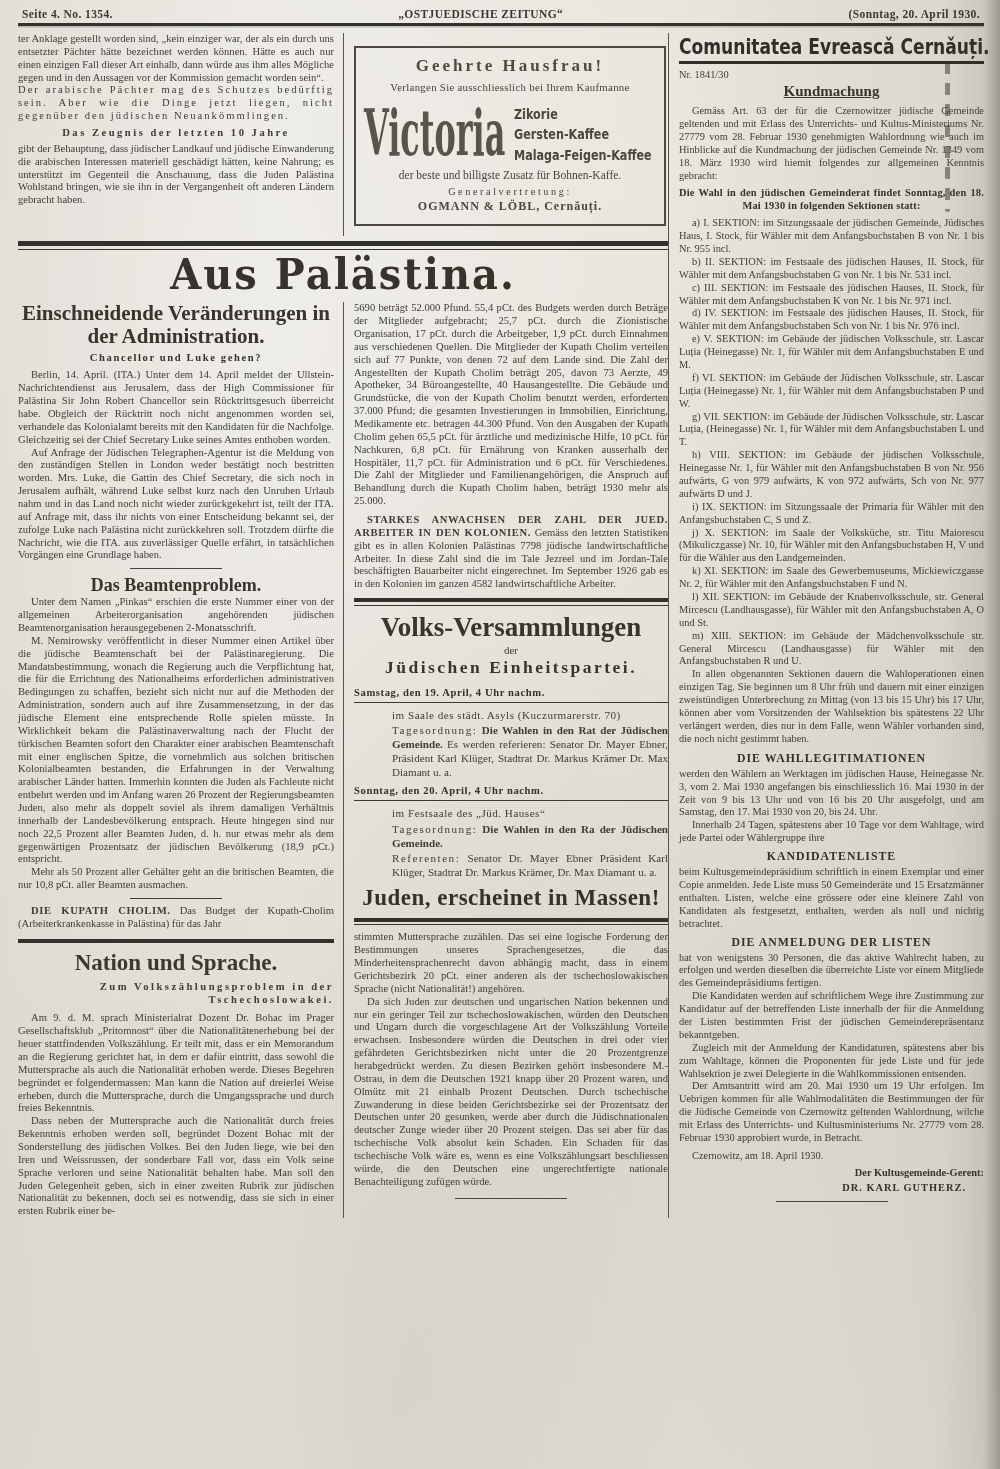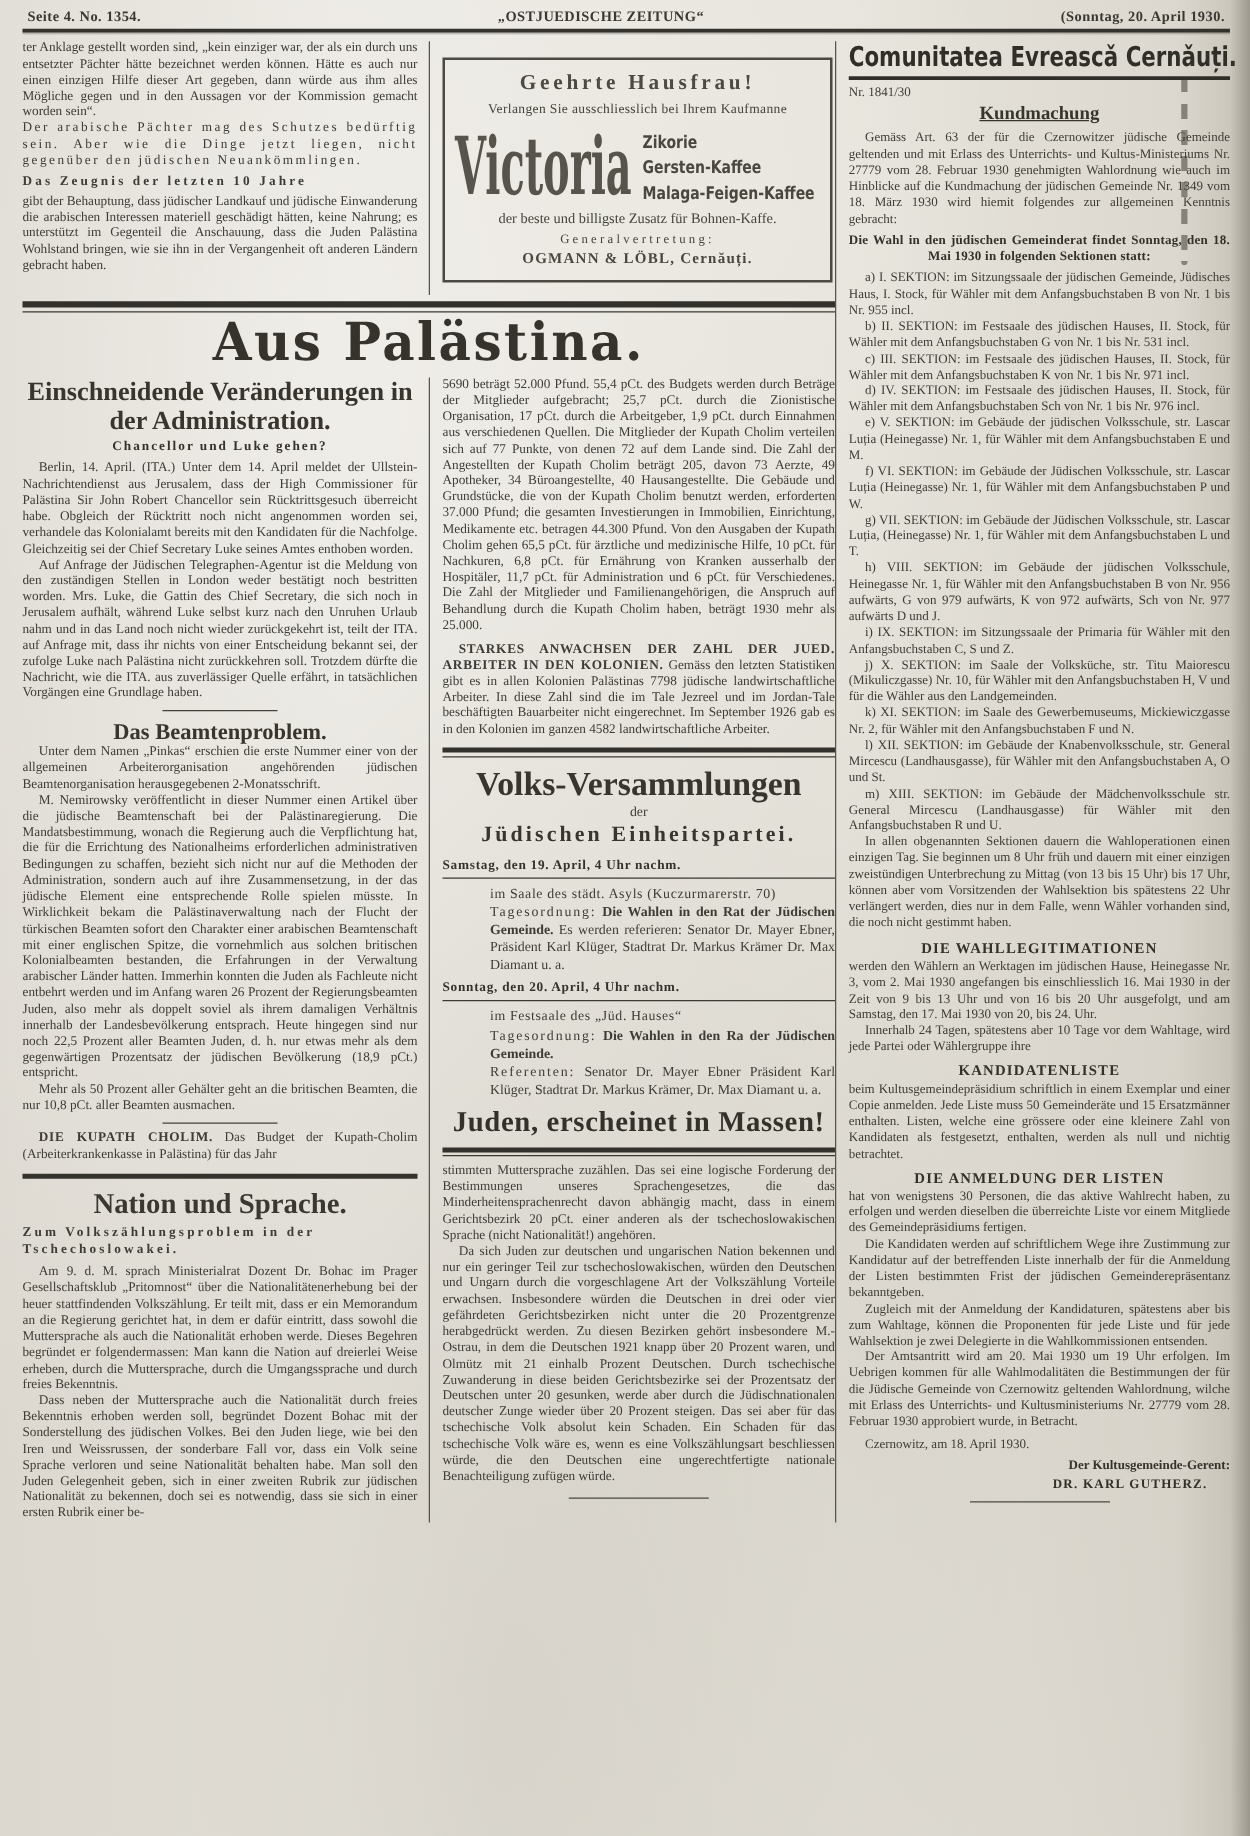--- a/index.html
+++ b/index.html
@@ -24,36 +24,36 @@
   .lt-row{display:flex;}
   .c1{flex:0 0 325px;padding-right:9px;box-sizing:border-box;}
   .c2{flex:1;border-left:1px solid #56544c;padding-left:10px;min-width:0;}
   .col3{border-left:1px solid #56544c;padding-left:10px;min-width:0;}
   p{margin:0;}
   .c1 p,.c2 p{font-size:10.6px;line-height:1.215;}
   .col3 p{font-size:10.4px;line-height:1.24;}
   .just{text-align:justify;}
   .ind{text-indent:13px;}
   .sperr{letter-spacing:2px;}
-  .mini-head{font-weight:bold;letter-spacing:2.5px;margin:4px 0 3px;font-size:10.8px;}
+  .mini-head{text-align:center;font-weight:bold;letter-spacing:2.5px;margin:4px 0 3px;font-size:10.8px;}
   .short-rule{width:92px;border-top:1.7px solid #44423b;margin:6px auto;}
   .lead{font-weight:bold;letter-spacing:.6px;}
   
   .band{margin:5px 0 4px;}
   .band-bar1{height:4.5px;background:#33312b;margin-bottom:3px;}
   .band-bar2{height:1.8px;background:#3a382f;}
   .band-title{text-align:center;font-family:"DejaVu Serif",serif;font-weight:bold;
     font-size:40px;letter-spacing:2px;color:#35332c;line-height:1.2;transform:scaleY(1.05);}
   
   .admin-head{text-align:center;font-size:21px;line-height:1.1;font-weight:bold;margin:2px 0 4px;color:#37352e;}
   .admin-sub{text-align:center;font-weight:bold;font-size:13.5px;letter-spacing:1.6px;margin-bottom:4px;color:#34322b;}
   .beamten-head{text-align:center;font-weight:bold;font-size:18px;margin:2px 0 4px;color:#37352e;}
   .thick-bar{height:4px;background:#34322c;margin:8px 0 7px;}
   .nation-head{text-align:center;font-size:23px;font-weight:bold;margin:2px 0 5px;color:#3a3830;}
-  .nation-sub{text-align:left;font-weight:bold;font-size:11.3px;letter-spacing:2.5px;line-height:1.45;margin-bottom:6px;}
+  .nation-sub{text-align:right;font-weight:bold;font-size:11.3px;letter-spacing:2.5px;line-height:1.45;margin-bottom:6px;}
   
   .ad-box{border:2px solid #4b4942;padding:8px 8px 10px;margin:13px 2px 10px 0;text-align:center;color:#45433c;}
   .ad-l1{font-size:17px;font-weight:bold;letter-spacing:3px;margin-bottom:5px;color:#4d4a42;}
   .ad-l2{font-size:10.8px;letter-spacing:.3px;margin-bottom:2px;}
   .ad-brand-row{display:flex;align-items:flex-end;justify-content:center;gap:8px;height:70px;margin:2px 0 4px;}
   .ad-brand-wrap{width:150px;height:66px;position:relative;}
   .ad-brand{position:absolute;left:0;bottom:0;font-family:"DejaVu Serif",serif;font-weight:bold;
     font-size:58px;line-height:1;white-space:nowrap;transform:scale(.55,1.1);transform-origin:left bottom;color:#57544c;}
   .ad-products{width:142px;text-align:left;}
   .ad-products div{font-family:"DejaVu Sans",sans-serif;font-weight:bold;font-size:14px;line-height:1.45;
@@ -103,21 +103,21 @@
       <span>(Sonntag, 20. April 1930.</span>
     </div>
     <div class="top-rule"></div>
 
     <div class="grid">
 
       <div class="left-two">
 
         <div class="lt-row">
           <div class="c1">
-            <p class="just">ter Anklage gestellt worden sind, „kein einziger war, der als ein durch uns entsetzter Pächter hätte bezeichnet werden können. Hätte es auch nur einen einzigen Hilfe dieser Art gegeben, dann würde aus ihm alles Mögliche gegen und in den Aussagen vor der Kommission gemacht worden sein“.</p>
+            <p class="just">ter Anklage gestellt worden sind, „kein einziger war, der als ein durch uns entsetzter Pächter hätte bezeichnet werden können. Hätte es auch nur einen einzigen Fall dieser Art einhalb, dann würde aus ihm alles Mögliche gegen und in den Aussagen vor der Kommission gemacht worden sein“.</p>
             <p class="just sperr">Der arabische Pächter mag des Schutzes bedürftig sein. Aber wie die Dinge jetzt liegen, nicht gegenüber den jüdischen Neuankömmlingen.</p>
             <p class="mini-head">Das Zeugnis der letzten 10 Jahre</p>
             <p class="just">gibt der Behauptung, dass jüdischer Landkauf und jüdische Einwanderung die arabischen Interessen materiell geschädigt hätten, keine Nahrung; es unterstützt im Gegenteil die Anschauung, dass die Juden Palästina Wohlstand bringen, wie sie ihn in der Vergangenheit oft anderen Ländern gebracht haben.</p>
           </div>
           <div class="c2">
             <div class="ad-box">
               <div class="ad-l1">Geehrte Hausfrau!</div>
               <div class="ad-l2">Verlangen Sie ausschliesslich bei Ihrem Kaufmanne</div>
               <div class="ad-brand-row">
                 <div class="ad-brand-wrap">

